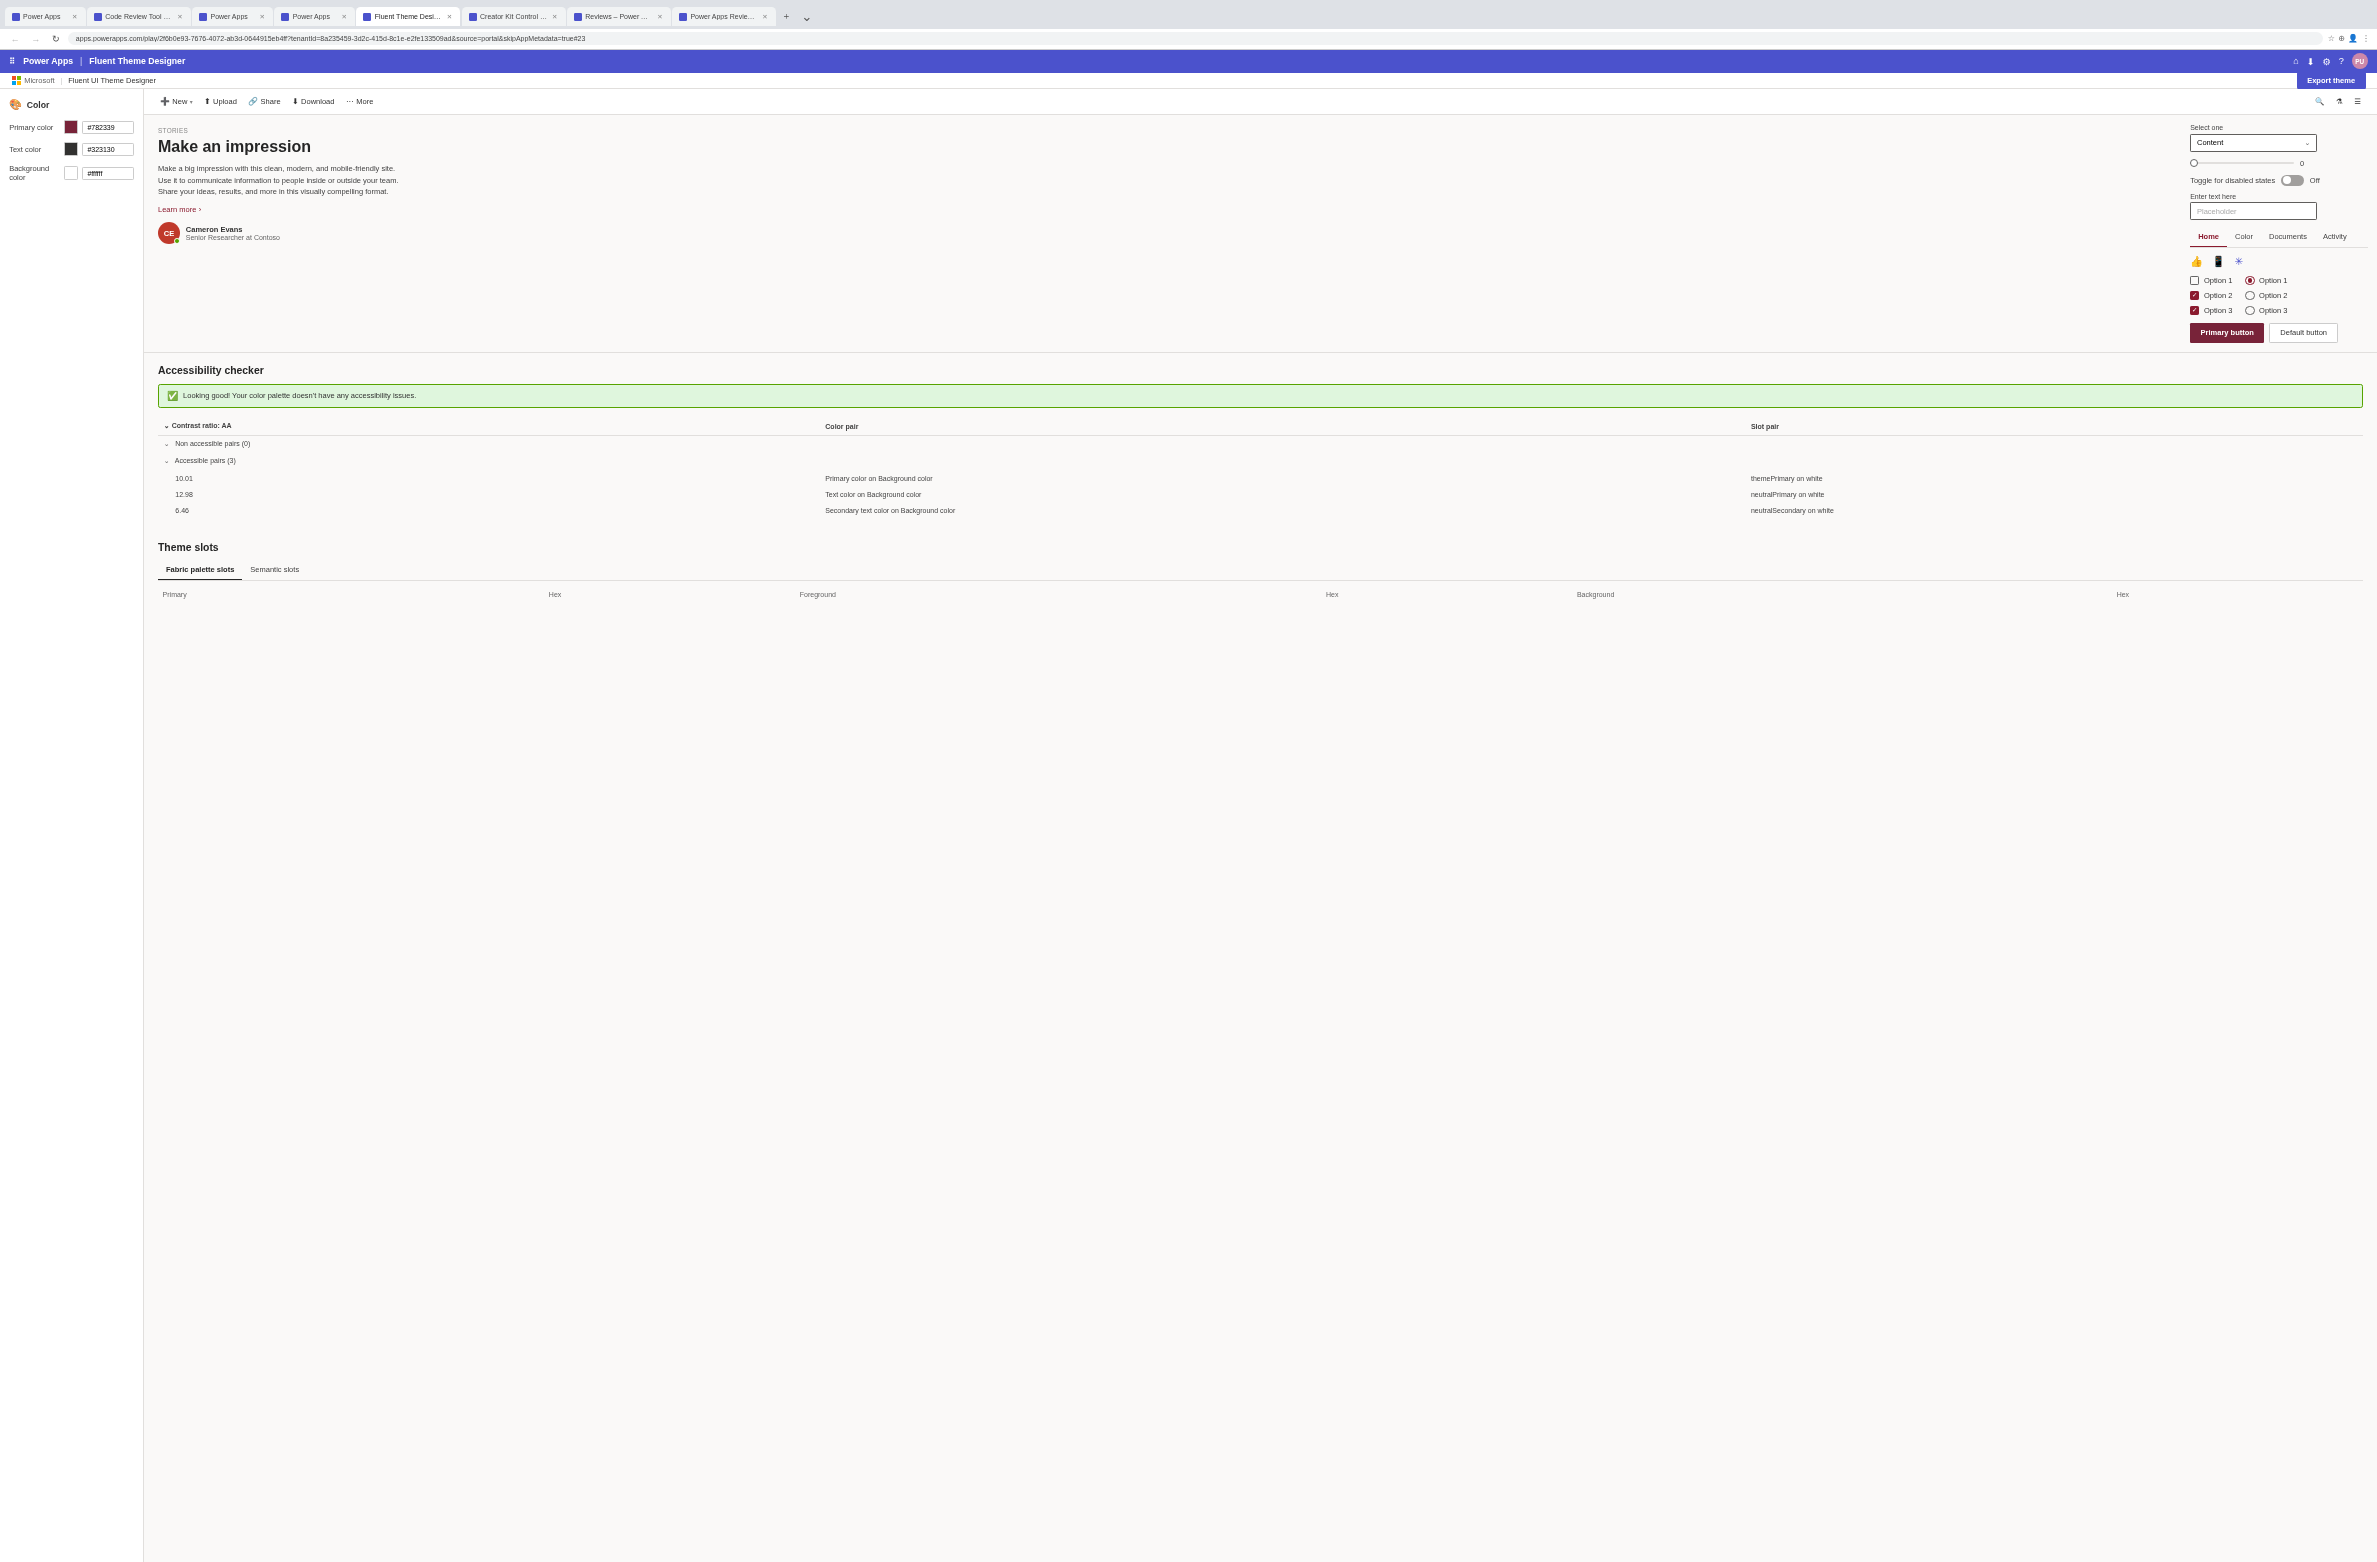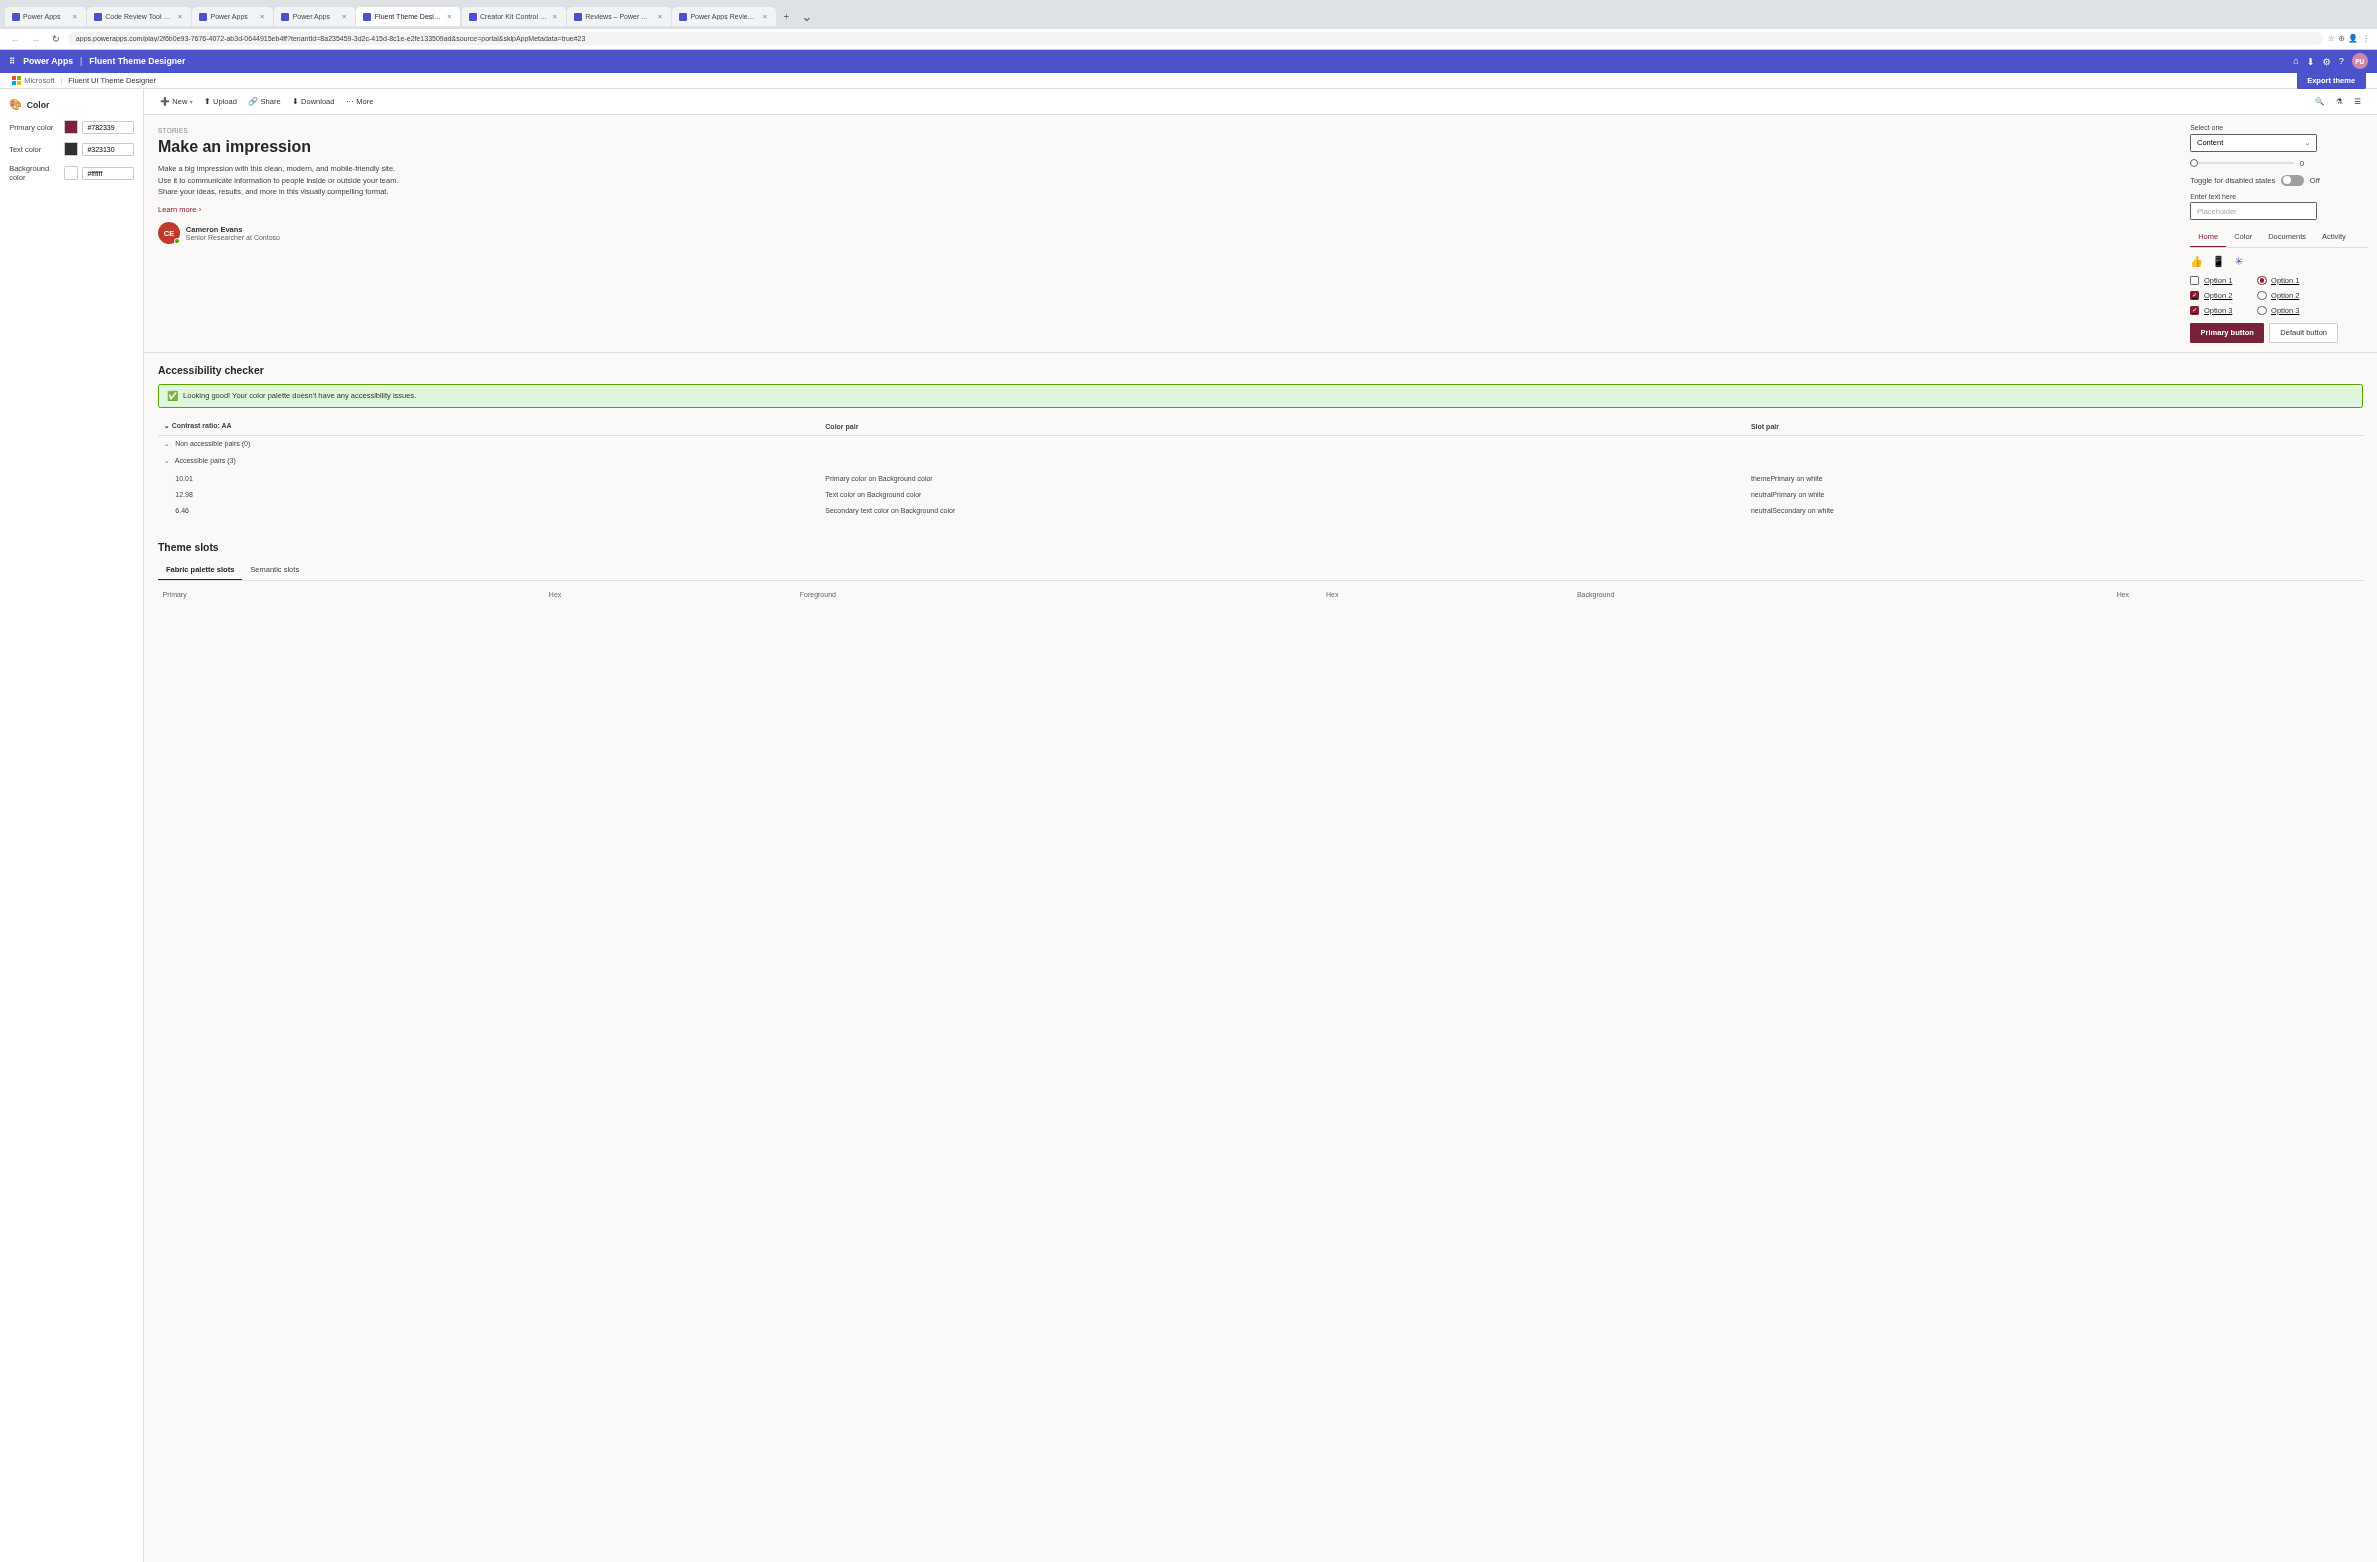--- a/index.html
+++ b/index.html
@@ -91,28 +91,28 @@
     
     .toggle-row { display: flex; align-items: center; gap: 5.8px; font-size: 7.5px; color: #444; }
     .toggle { position: relative; display: inline-block; width: 23px; height: 11.5px; }
     .toggle input { opacity: 0; width: 0; height: 0; }
     .toggle-slider { position: absolute; cursor: pointer; top: 0; left: 0; right: 0; bottom: 0; background: #a19f9d; border-radius: 5.8px; }
     .toggle-slider:before { position: absolute; content: ""; height: 8px; width: 8px; left: 1.7px; bottom: 1.7px; background: white; border-radius: 50%; }
 
     
     .tab-nav { display: flex; gap: 0; border-bottom: 0.6px solid #e1dfdd; margin-bottom: 7px; }
     .tab-item { padding: 4.6px 8px; font-size: 7.5px; color: #444; cursor: pointer; border-bottom: 1.2px solid transparent; }
-    .tab-item.active { color: #8b1a2e; border-bottom: 1.2px solid #8b1a2e; font-weight: 400; }
+    .tab-item.active { color: #8b1a2e; border-bottom: 1.2px solid #8b1a2e; font-weight: 700; }
 
     
     .action-icons { display: flex; gap: 9.2px; align-items: center; margin-bottom: 8px; }
     .action-icon { font-size: 10.4px; cursor: pointer; }
 
     
-    .controls-layout { display: flex; gap: 25px; text-decoration: underline; }
+    .controls-layout { display: flex; gap: 13px; }
     .checkbox-group, .radio-group { display: flex; flex-direction: column; gap: 5.8px; }
     .check-item, .radio-item { display: flex; align-items: center; gap: 4.6px; font-size: 7.5px; color: #333; }
     .checkbox-custom { width: 9.2px; height: 9.2px; border: 0.6px solid #666; border-radius: 1.2px; display: flex; align-items: center; justify-content: center; flex-shrink: 0; }
     .checkbox-custom.checked { background: #8b1a2e; border-color: #8b1a2e; color: #fff; font-size: 6.4px; }
     .radio-custom { width: 9.2px; height: 9.2px; border: 1.2px solid #666; border-radius: 50%; display: flex; align-items: center; justify-content: center; flex-shrink: 0; }
     .radio-custom.checked { border-color: #8b1a2e; }
     .radio-custom.checked::after { content: ''; width: 4.6px; height: 4.6px; background: #8b1a2e; border-radius: 50%; }
 
     
     .btn-row { display: flex; gap: 4.6px; margin-top: 7px; }

